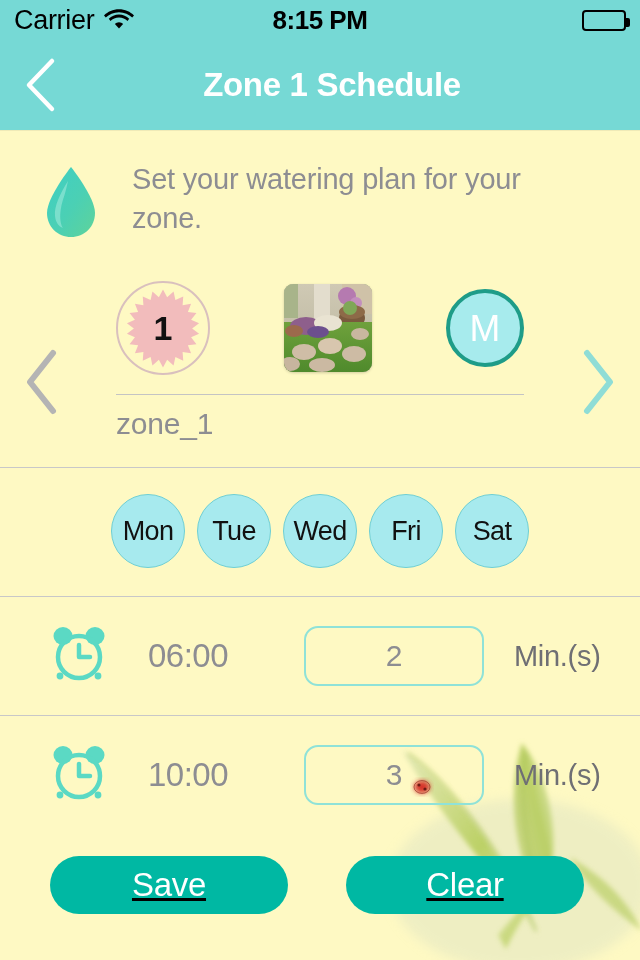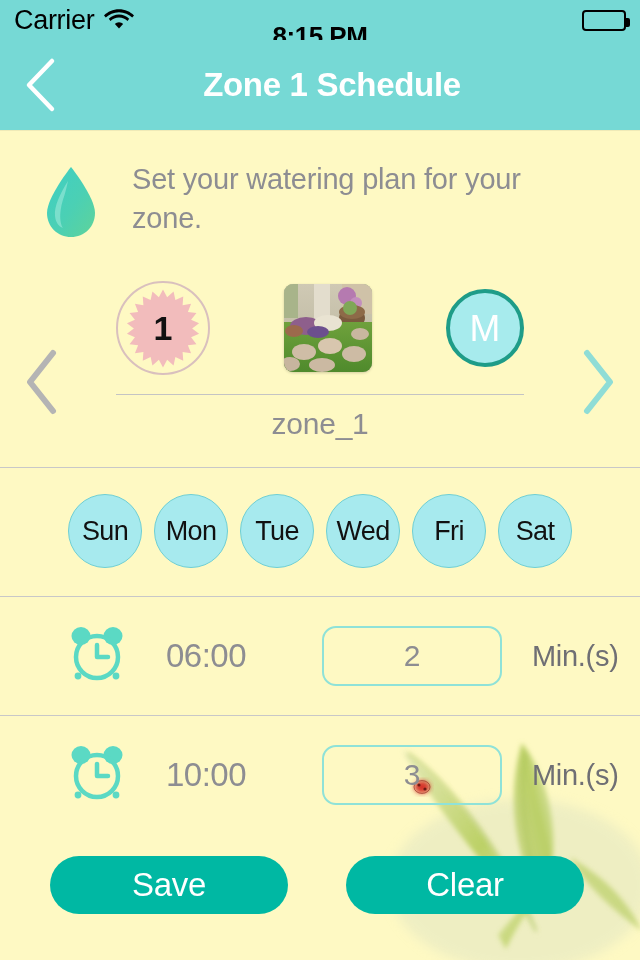--- a/index.html
+++ b/index.html
@@ -25,21 +25,21 @@
     display:flex; align-items:center;
     padding:0 14px;
   }
   .sb-left { display:flex; align-items:center; gap:10px; }
   .sb-carrier {
     font-size:27px; color:#000; letter-spacing:-0.3px;
     line-height:1;
   }
   .wifi-icon { display:block; }
   .sb-time {
-    position:absolute; left:0; right:0; top:16px;
+    position:absolute; left:0; right:0; top:0;
     height:40px;
     display:flex; align-items:center; justify-content:center;
     font-size:26px; font-weight:bold; color:#000;
     letter-spacing:-0.5px;
     pointer-events:none;
   }
   .sb-right {
     margin-left:auto; display:flex; align-items:center;
     position:relative; z-index:2;
   }
@@ -148,21 +148,20 @@
     display:flex; align-items:center; justify-content:center;
     color:#ffffff; font-size:37px; font-weight:500;
     line-height:1;
   }
 
   .car-divider {
     height:1px; background:#c4c4c4;
     margin:14px 0 0;
   }
   .zone-label {
-    text-align:center;
     font-size:30px; color:#8d8d92;
     padding-top:12px;
     letter-spacing:-0.2px;
   }
 
   .sep {
     height:1px; background:#c8c8c8;
     width:100%;
   }
 
@@ -181,21 +180,21 @@
     font-size:27px; color:#111;
     cursor:pointer;
     letter-spacing:-0.6px;
   }
 
   
   .sched-row {
     position:relative;
     display:flex; align-items:center;
     height:118px;
-    padding-left:64px;
+    padding-left:46px;
     z-index:2;
   }
   .clock-icon { flex:0 0 auto; }
   .sched-time {
     font-size:33px; color:#8d8d92;
     margin-left:36px;
     min-width:130px;
     letter-spacing:-0.5px;
   }
   .min-input {
@@ -213,20 +212,21 @@
     font-size:29px; color:#6f6f74;
     letter-spacing:-0.3px;
   }
 
   
   .footer {
     position:relative; z-index:2;
     display:flex; align-items:center;
     gap:58px;
     padding:22px 0 0 50px;
+    text-decoration:underline;
   }
   .btn {
     width:238px; height:58px;
     border-radius:29px;
     background:#00b8a3;
     color:#ffffff;
     display:flex; align-items:center; justify-content:center;
     font-size:33px; cursor:pointer;
     border:none;
     font-family:"Liberation Sans", sans-serif;
@@ -358,21 +358,20 @@
 
         </div>
         <div class="car-divider"></div>
         <div class="zone-label">zone_1</div>
       </div>
     </div>
 
     <div class="sep"></div>
 
     <div class="days">
-      <div class="day-pill">Sun</div>
       <div class="day-pill">Mon</div>
       <div class="day-pill">Tue</div>
       <div class="day-pill">Wed</div>
       <div class="day-pill">Fri</div>
       <div class="day-pill">Sat</div>
     </div>
 
     <div class="sep"></div>
 
     <div class="sched-row">

